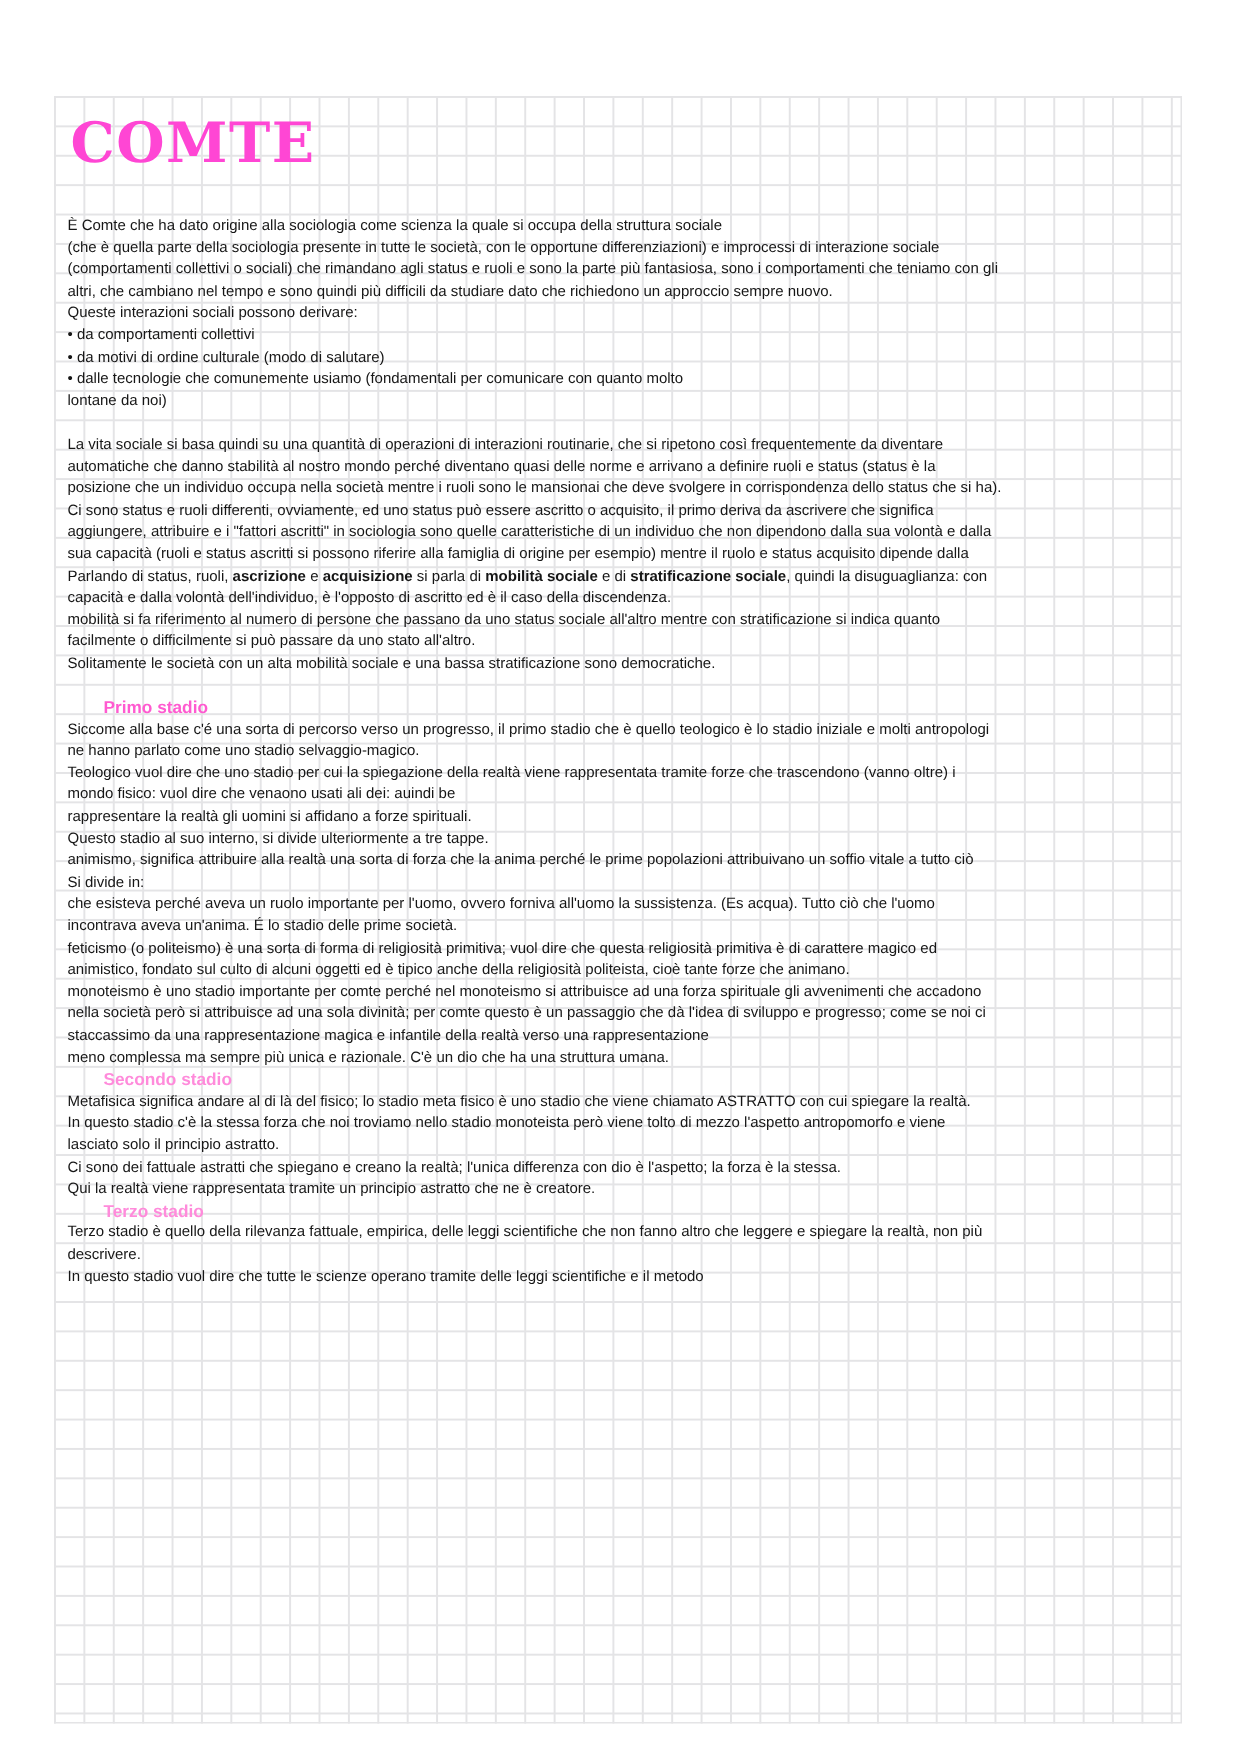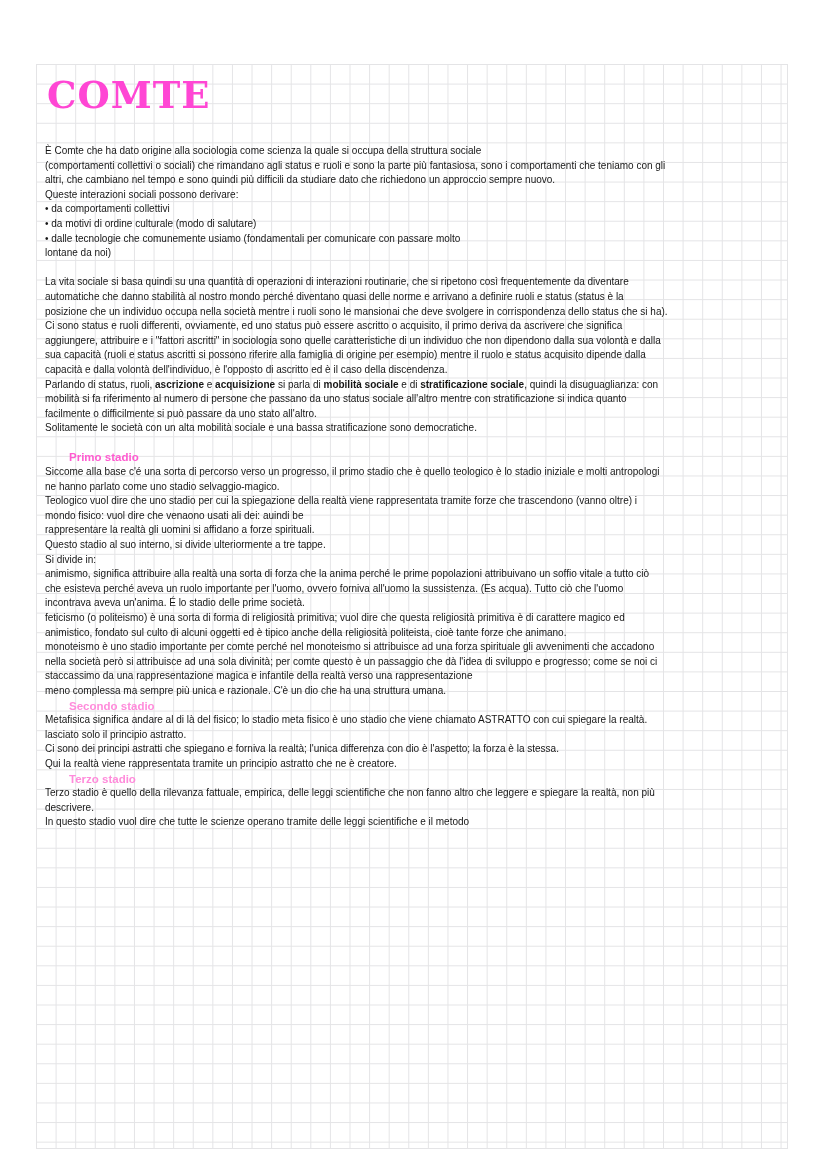--- a/index.html
+++ b/index.html
@@ -61,67 +61,69 @@
 </style>
 </head>
 <body>
 
 <div class="sheet">
   <div class="content">
     <h1 class="note-title">COMTE</h1>
 
   <div class="para">
         <div class="line">È Comte che ha dato origine alla sociologia come scienza la quale si occupa della struttura sociale</div>
+        <div class="line">(che è quella parte della sociologia presente in tutte le società, con le opportune differenziazioni) e improcessi di interazione sociale</div>
         <div class="line">(comportamenti collettivi o sociali) che rimandano agli status e ruoli e sono la parte più fantasiosa, sono i comportamenti che teniamo con gli</div>
         <div class="line">altri, che cambiano nel tempo e sono quindi più difficili da studiare dato che richiedono un approccio sempre nuovo.</div>
         <div class="line">Queste interazioni sociali possono derivare:</div>
         <div class="line">• da comportamenti collettivi</div>
         <div class="line">• da motivi di ordine culturale (modo di salutare)</div>
-        <div class="line">• dalle tecnologie che comunemente usiamo (fondamentali per comunicare con passare molto</div>
+        <div class="line">• dalle tecnologie che comunemente usiamo (fondamentali per comunicare con quanto molto</div>
         <div class="line">lontane da noi)</div>
         <div class="line">&nbsp;</div>
       </div>
       <div class="para">
         <div class="line">La vita sociale si basa quindi su una quantità di operazioni di interazioni routinarie, che si ripetono così frequentemente da diventare</div>
         <div class="line">automatiche che danno stabilità al nostro mondo perché diventano quasi delle norme e arrivano a definire ruoli e status (status è la</div>
         <div class="line">posizione che un individuo occupa nella società mentre i ruoli sono le mansionai che deve svolgere in corrispondenza dello status che si ha).</div>
         <div class="line">Ci sono status e ruoli differenti, ovviamente, ed uno status può essere ascritto o acquisito, il primo deriva da ascrivere che significa</div>
         <div class="line">aggiungere, attribuire e i "fattori ascritti" in sociologia sono quelle caratteristiche di un individuo che non dipendono dalla sua volontà e dalla</div>
         <div class="line">sua capacità (ruoli e status ascritti si possono riferire alla famiglia di origine per esempio) mentre il ruolo e status acquisito dipende dalla</div>
+        <div class="line">Parlando di status, ruoli, <b>ascrizione</b> e <b>acquisizione</b> si parla di <b>mobilità sociale</b> e di <b>stratificazione sociale</b>, quindi la disuguaglianza: con</div>
         <div class="line">capacità e dalla volontà dell'individuo, è l'opposto di ascritto ed è il caso della discendenza.</div>
-        <div class="line">Parlando di status, ruoli, <b>ascrizione</b> e <b>acquisizione</b> si parla di <b>mobilità sociale</b> e di <b>stratificazione sociale</b>, quindi la disuguaglianza: con</div>
         <div class="line">mobilità si fa riferimento al numero di persone che passano da uno status sociale all'altro mentre con stratificazione si indica quanto</div>
         <div class="line">facilmente o difficilmente si può passare da uno stato all'altro.</div>
         <div class="line">Solitamente le società con un alta mobilità sociale e una bassa stratificazione sono democratiche.</div>
         <div class="line">&nbsp;</div>
       </div>
       <div class="sec-heading" style="color: rgb(255, 90, 208);">Primo stadio</div>
       <div class="para">
         <div class="line">Siccome alla base c'é una sorta di percorso verso un progresso, il primo stadio che è quello teologico è lo stadio iniziale e molti antropologi</div>
         <div class="line">ne hanno parlato come uno stadio selvaggio-magico.</div>
         <div class="line">Teologico vuol dire che uno stadio per cui la spiegazione della realtà viene rappresentata tramite forze che trascendono (vanno oltre) i</div>
         <div class="line">mondo fisico: vuol dire che venaono usati ali dei: auindi be</div>
         <div class="line">rappresentare la realtà gli uomini si affidano a forze spirituali.</div>
         <div class="line">Questo stadio al suo interno, si divide ulteriormente a tre tappe.</div>
+        <div class="line">animismo, significa attribuire alla realtà una sorta di forza che la anima perché le prime popolazioni attribuivano un soffio vitale a tutto ciò</div>
         <div class="line">Si divide in:</div>
-        <div class="line">animismo, significa attribuire alla realtà una sorta di forza che la anima perché le prime popolazioni attribuivano un soffio vitale a tutto ciò</div>
         <div class="line">che esisteva perché aveva un ruolo importante per l'uomo, ovvero forniva all'uomo la sussistenza. (Es acqua). Tutto ciò che l'uomo</div>
         <div class="line">incontrava aveva un'anima. É lo stadio delle prime società.</div>
         <div class="line">feticismo (o politeismo) è una sorta di forma di religiosità primitiva; vuol dire che questa religiosità primitiva è di carattere magico ed</div>
         <div class="line">animistico, fondato sul culto di alcuni oggetti ed è tipico anche della religiosità politeista, cioè tante forze che animano.</div>
         <div class="line">monoteismo è uno stadio importante per comte perché nel monoteismo si attribuisce ad una forza spirituale gli avvenimenti che accadono</div>
         <div class="line">nella società però si attribuisce ad una sola divinità; per comte questo è un passaggio che dà l'idea di sviluppo e progresso; come se noi ci</div>
         <div class="line">staccassimo da una rappresentazione magica e infantile della realtà verso una rappresentazione</div>
         <div class="line">meno complessa ma sempre più unica e razionale. C'è un dio che ha una struttura umana.</div>
       </div>
       <div class="sec-heading" style="color: rgb(255, 139, 219);">Secondo stadio</div>
       <div class="para">
         <div class="line">Metafisica significa andare al di là del fisico; lo stadio meta fisico è uno stadio che viene chiamato ASTRATTO con cui spiegare la realtà.</div>
+        <div class="line">In questo stadio c'è la stessa forza che noi troviamo nello stadio monoteista però viene tolto di mezzo l'aspetto antropomorfo e viene</div>
         <div class="line">lasciato solo il principio astratto.</div>
-        <div class="line">Ci sono dei principi astratti che spiegano e forniva la realtà; l'unica differenza con dio è l'aspetto; la forza è la stessa.</div>
+        <div class="line">Ci sono dei fattuale astratti che spiegano e creano la realtà; l'unica differenza con dio è l'aspetto; la forza è la stessa.</div>
         <div class="line">Qui la realtà viene rappresentata tramite un principio astratto che ne è creatore.</div>
       </div>
       <div class="sec-heading" style="color: rgb(255, 139, 219);">Terzo stadio</div>
       <div class="para">
         <div class="line">Terzo stadio è quello della rilevanza fattuale, empirica, delle leggi scientifiche che non fanno altro che leggere e spiegare la realtà, non più</div>
         <div class="line">descrivere.</div>
         <div class="line">In questo stadio vuol dire che tutte le scienze operano tramite delle leggi scientifiche e il metodo</div>
       </div>
     </div>
 </div>

